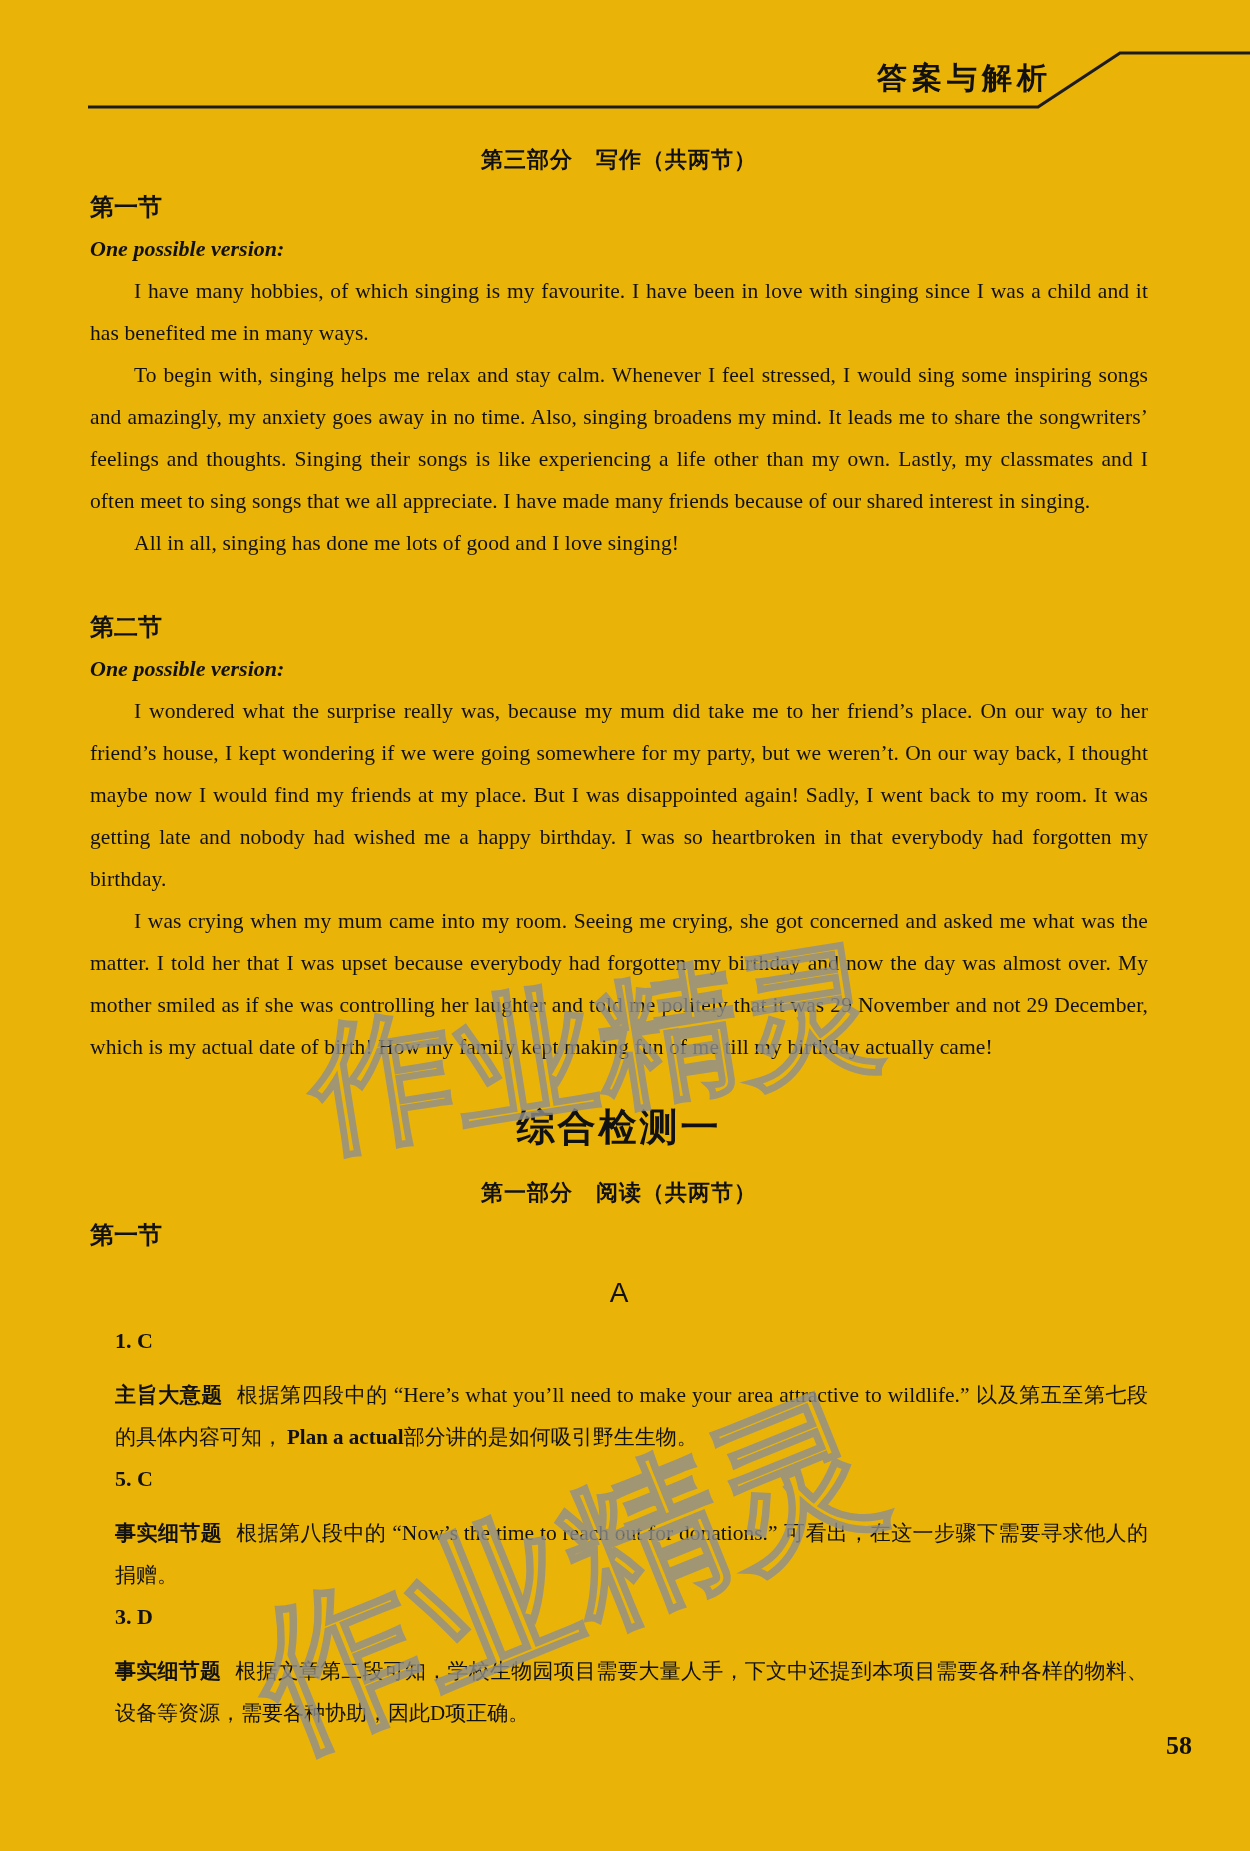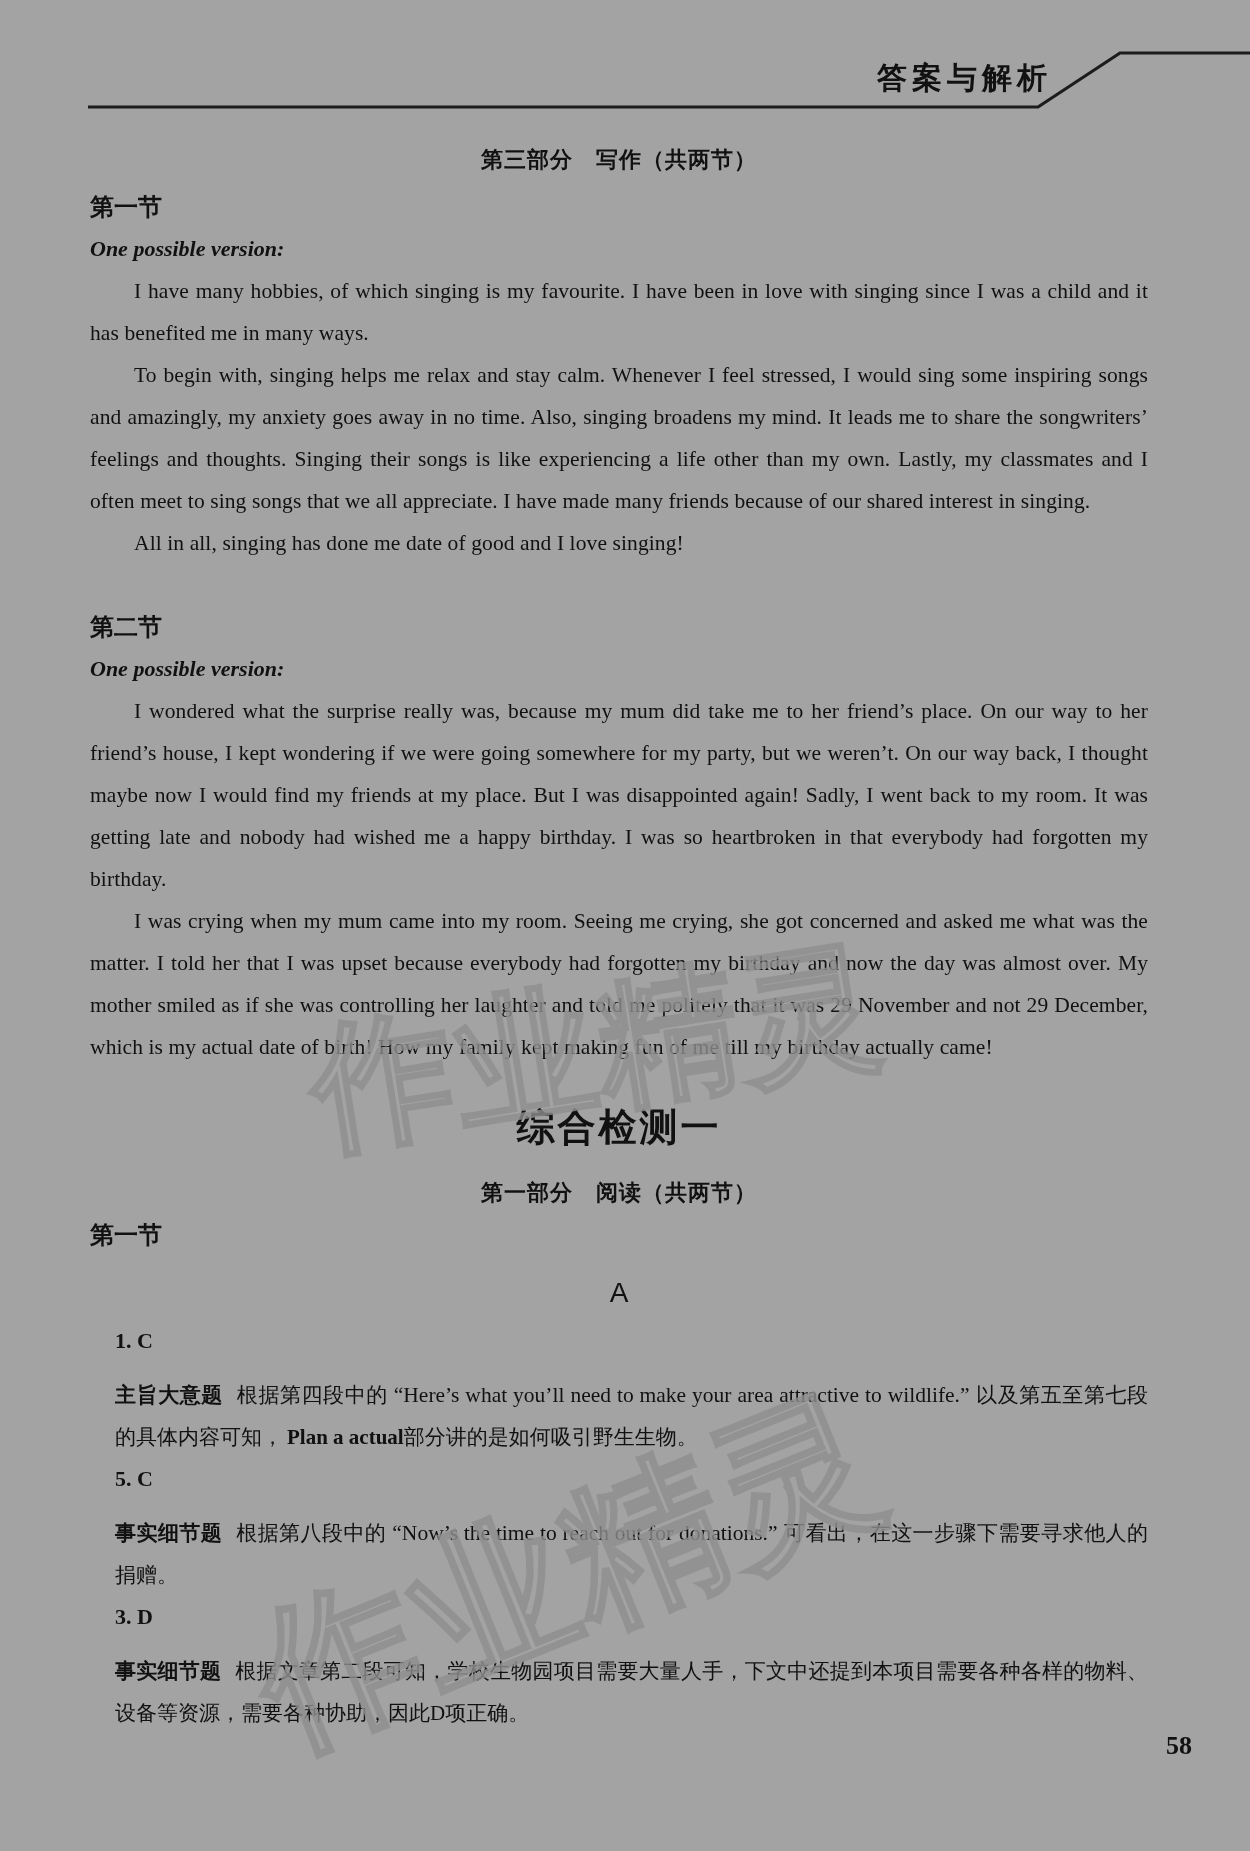--- a/index.html
+++ b/index.html
@@ -1,17 +1,17 @@
 <!DOCTYPE html>
 <html><head>
 <meta charset="utf-8">
 <style>
   html,body{margin:0;padding:0;background:#e8e8e8;}
   .page{
-    position:relative;width:1250px;height:1851px;background:#a3a3a3;
+    position:relative;width:1250px;height:1851px;background:#eab308;
     margin:0 auto;overflow:hidden;color:#111;
     font-family:"Liberation Serif","DejaVu Serif",serif;
   }
   
   .hdr{position:relative;height:110px;}
   .hdr svg{position:absolute;left:0;top:0;}
   .hdr-title{
     position:absolute;top:60px;right:198px;
     font-family:"Liberation Sans","DejaVu Sans",sans-serif;
     font-weight:bold;font-size:30px;letter-spacing:5px;line-height:36px;
@@ -85,21 +85,21 @@
   </div>
 
   <div class="main">
 
     <div class="part-title">第三部分　写作（共两节）</div>
 
     <div class="sec-head first">第一节</div>
     <p class="opv">One possible version:</p>
     <p class="en">I have many hobbies, of which singing is my favourite. I have been in love with singing since I was a child and it has benefited me in many ways.</p>
     <p class="en">To begin with, singing helps me relax and stay calm. Whenever I feel stressed, I would sing some inspiring songs and amazingly, my anxiety goes away in no time. Also, singing broadens my mind. It leads me to share the songwriters’ feelings and thoughts. Singing their songs is like experiencing a life other than my own. Lastly, my classmates and I often meet to sing songs that we all appreciate. I have made many friends because of our shared interest in singing.</p>
-    <p class="en">All in all, singing has done me date of good and I love singing!</p>
+    <p class="en">All in all, singing has done me lots of good and I love singing!</p>
 
     <div class="sec-head gap">第二节</div>
     <p class="opv">One possible version:</p>
     <p class="en">I wondered what the surprise really was, because my mum did take me to her friend’s place. On our way to her friend’s house, I kept wondering if we were going somewhere for my party, but we weren’t. On our way back, I thought maybe now I would find my friends at my place. But I was disappointed again! Sadly, I went back to my room. It was getting late and nobody had wished me a happy birthday. I was so heartbroken in that everybody had forgotten my birthday.</p>
     <p class="en">I was crying when my mum came into my room. Seeing me crying, she got concerned and asked me what was the matter. I told her that I was upset because everybody had forgotten my birthday and now the day was almost over. My mother smiled as if she was controlling her laughter and told me politely that it was 29 November and not 29 December, which is my actual date of birth! How my family kept making fun of me till my birthday actually came!</p>
 
     <div class="big-title">综合检测一</div>
     <div class="part-title second">第一部分　阅读（共两节）</div>
     <div class="sec-head">第一节</div>
     <div class="passage-letter">A</div>

